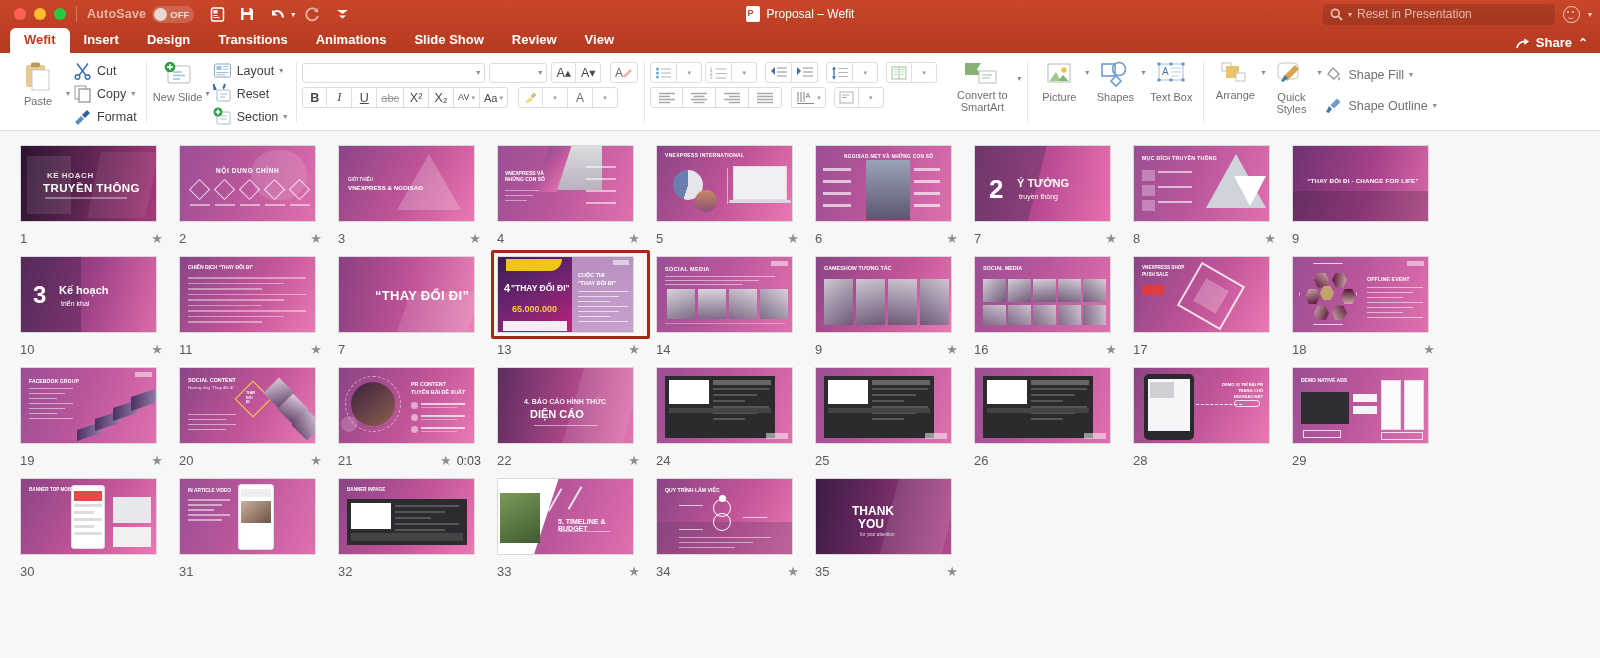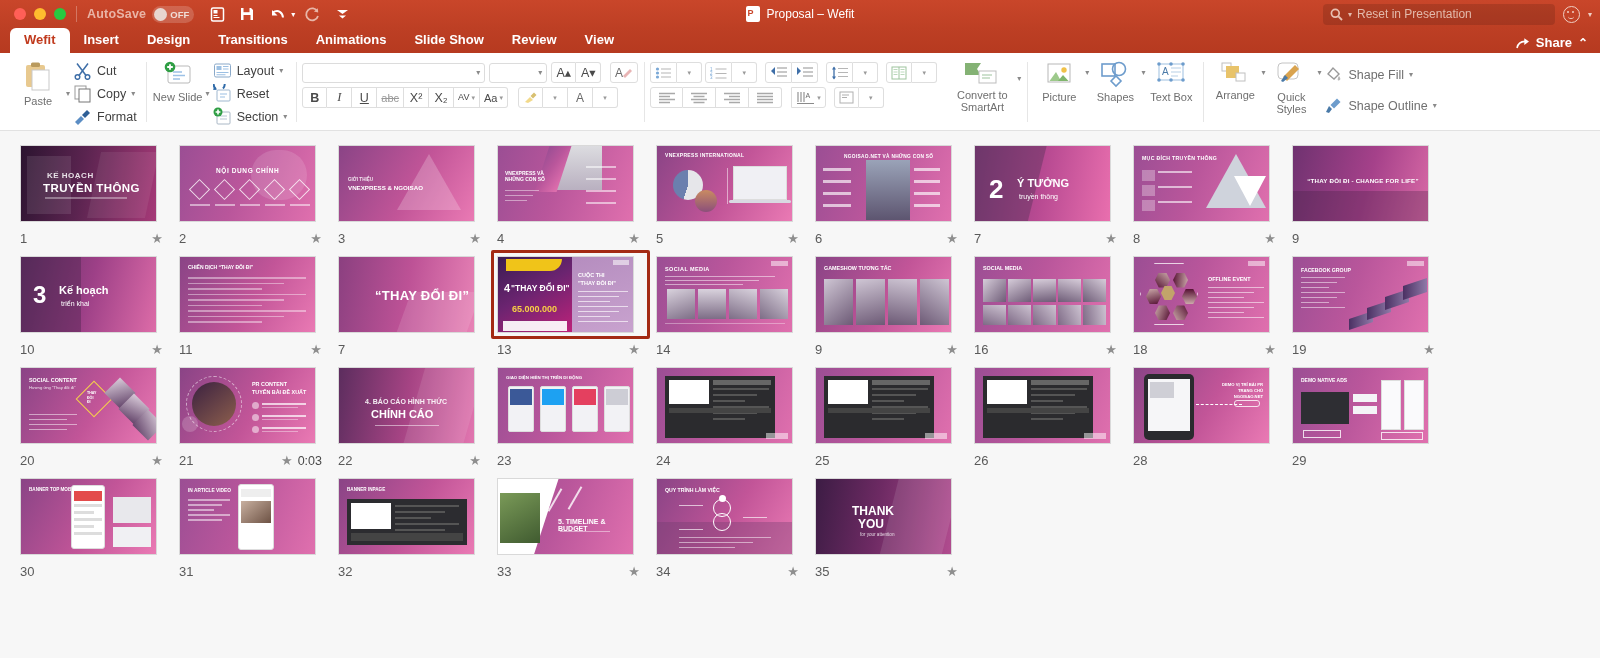--- a/index.html
+++ b/index.html
@@ -945,20 +945,36 @@
         <div class="caption">
           <span class="snum">16</span>
           <span class="cap-right">
             <span class="star">★</span>
           </span>
         </div>
       </div>
       <div class="cell">
         <div class="thumb-wrap">
           <div class="thumb">
+            <div class="band" style="inset:0;background:linear-gradient(120deg,#8a4486 0%,#c25598 55%,#ea7ab4 100%)"></div>
+      <div class="t-txt" style="left:8px;top:9px;font-size:4.6px">VNEXPRESS SHOP</div>
+      <div class="t-txt" style="left:8px;top:16px;font-size:4.6px">PUSH SALE</div>
+      <div class="band" style="left:8px;top:28px;width:22px;height:10px;background:#e23b3b;border-radius:2px"></div>
+      <div class="band" style="left:52px;top:14px;width:50px;height:50px;border:2px solid rgba(255,255,255,.8);transform:rotate(30deg)"></div>
+      <div class="band" style="left:64px;top:26px;width:26px;height:26px;background:rgba(255,255,255,.25);transform:rotate(30deg)"></div>
+          </div>
+        </div>
+        <div class="caption">
+          <span class="snum">17</span>
+          <span class="cap-right"></span>
+        </div>
+      </div>
+      <div class="cell">
+        <div class="thumb-wrap">
+          <div class="thumb">
             <div class="band" style="inset:0;background:linear-gradient(110deg,#9b4e94 0%,#b9569b 45%,#e070ae 100%)"></div>
       <div class="band" style="left:6px;top:6px;width:58px;height:62px;border:1.5px solid rgba(255,255,255,.75);clip-path:polygon(25% 0,75% 0,100% 50%,75% 100%,25% 100%,0 50%)"></div>
       <div class="band" style="left:48px;top:32px;width:15px;height:15px;background:linear-gradient(0deg,#caa,#513);clip-path:polygon(25% 0,75% 0,100% 50%,75% 100%,25% 100%,0 50%)"></div>
             <div class="band" style="left:39px;top:48.45448267190433px;width:15px;height:15px;background:linear-gradient(55deg,#caa,#513);clip-path:polygon(25% 0,75% 0,100% 50%,75% 100%,25% 100%,0 50%)"></div>
             <div class="band" style="left:21.000000000000004px;top:48.45448267190434px;width:15px;height:15px;background:linear-gradient(110deg,#caa,#513);clip-path:polygon(25% 0,75% 0,100% 50%,75% 100%,25% 100%,0 50%)"></div>
             <div class="band" style="left:12px;top:32px;width:15px;height:15px;background:linear-gradient(165deg,#caa,#513);clip-path:polygon(25% 0,75% 0,100% 50%,75% 100%,25% 100%,0 50%)"></div>
             <div class="band" style="left:20.999999999999993px;top:15.54551732809567px;width:15px;height:15px;background:linear-gradient(220deg,#caa,#513);clip-path:polygon(25% 0,75% 0,100% 50%,75% 100%,25% 100%,0 50%)"></div>
             <div class="band" style="left:39px;top:15.545517328095666px;width:15px;height:15px;background:linear-gradient(275deg,#caa,#513);clip-path:polygon(25% 0,75% 0,100% 50%,75% 100%,25% 100%,0 50%)"></div>
       <div class="band" style="left:27px;top:29px;width:14px;height:14px;background:#c2a46a;clip-path:polygon(25% 0,75% 0,100% 50%,75% 100%,25% 100%,0 50%)"></div>
       <div class="t-txt" style="left:74px;top:20px;font-size:5.4px">OFFLINE EVENT</div>
@@ -1056,49 +1072,29 @@
             <span class="timing">0:03</span>
           </span>
         </div>
       </div>
       <div class="cell">
         <div class="thumb-wrap">
           <div class="thumb">
             <div class="band" style="inset:0;background:linear-gradient(100deg,#5c2d5e 0%,#a64484 50%,#e276b0 100%)"></div>
       <div class="band" style="right:0;top:0;width:60px;height:77px;background:rgba(255,255,255,.10);transform:skewX(-16deg)"></div>
       <div class="t-txt" style="left:26px;top:30px;font-size:7px;opacity:.9">4. BÁO CÁO HÌNH THỨC</div>
-      <div class="t-txt" style="left:32px;top:41px;font-size:11px">CHÍNH CÁO</div>
+      <div class="t-txt" style="left:32px;top:41px;font-size:11px">DIỆN CÁO</div>
       <div class="band" style="left:36px;top:57px;width:64px;height:1.4px;background:rgba(255,255,255,.5)"></div>
           </div>
         </div>
         <div class="caption">
           <span class="snum">22</span>
           <span class="cap-right">
             <span class="star">★</span>
           </span>
-        </div>
-      </div>
-      <div class="cell">
-        <div class="thumb-wrap">
-          <div class="thumb">
-            <div class="band" style="inset:0;background:linear-gradient(110deg,#9b4e94 0%,#b9569b 45%,#e070ae 100%)"></div>
-      <div class="t-txt" style="left:8px;top:8px;font-size:4.4px">GIAO DIỆN HIỂN THỊ TRÊN DI ĐỘNG</div>
-      <div class="band" style="left:10px;top:18px;width:26px;height:46px;background:#f2f2f5;border:1px solid #ddd;border-radius:2px"></div>
-            <div class="band" style="left:12px;top:21px;width:22px;height:16px;background:#3b5998"></div>
-            <div class="band" style="left:42px;top:18px;width:26px;height:46px;background:#f2f2f5;border:1px solid #ddd;border-radius:2px"></div>
-            <div class="band" style="left:44px;top:21px;width:22px;height:16px;background:#1da1f2"></div>
-            <div class="band" style="left:74px;top:18px;width:26px;height:46px;background:#f2f2f5;border:1px solid #ddd;border-radius:2px"></div>
-            <div class="band" style="left:76px;top:21px;width:22px;height:16px;background:#e4405f"></div>
-            <div class="band" style="left:106px;top:18px;width:26px;height:46px;background:#f2f2f5;border:1px solid #ddd;border-radius:2px"></div>
-            <div class="band" style="left:108px;top:21px;width:22px;height:16px;background:#cdcdd5"></div>
-          </div>
-        </div>
-        <div class="caption">
-          <span class="snum">23</span>
-          <span class="cap-right"></span>
         </div>
       </div>
       <div class="cell">
         <div class="thumb-wrap">
           <div class="thumb">
             <div class="band" style="inset:0;background:linear-gradient(110deg,#9b4e94 0%,#b9569b 45%,#e070ae 100%)"></div>
       <div class="band" style="left:8px;top:8px;width:110px;height:62px;background:#2b2b2e"></div>
       <div class="band" style="left:12px;top:12px;width:40px;height:24px;background:#ffffff"></div>
       <div class="band" style="left:56px;top:12px;width:58px;height:5px;background:#666"></div>
       <div class="band" style="left:56px;top:20px;width:56px;height:2px;background:#555"></div>

